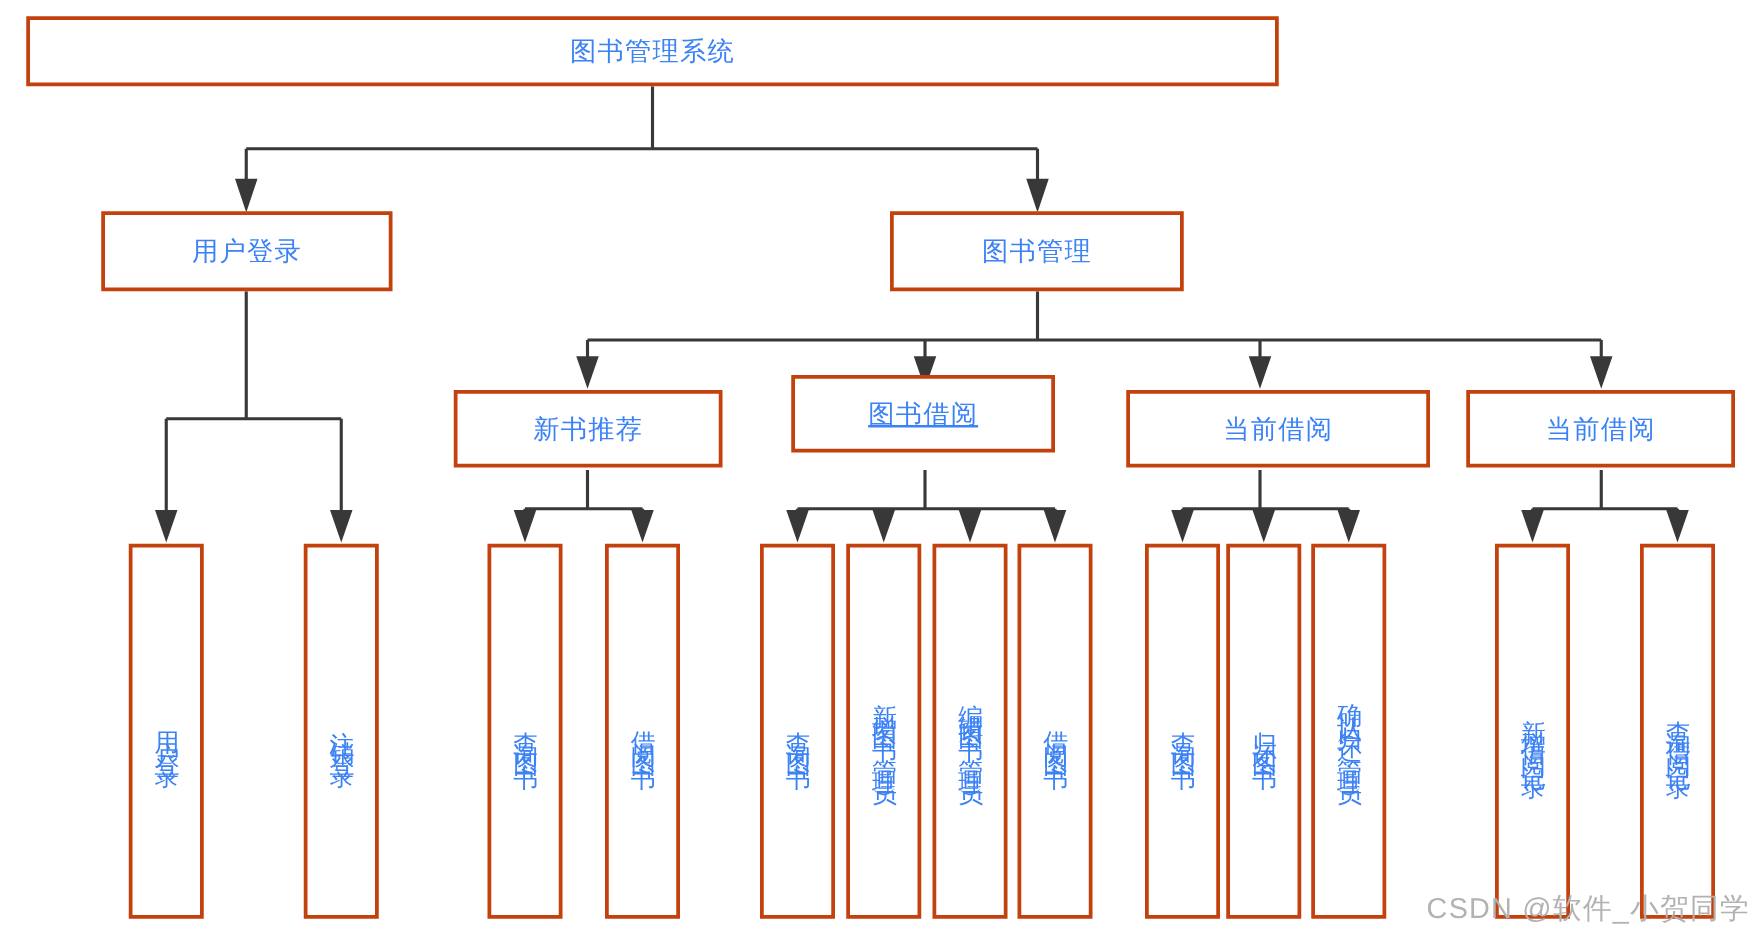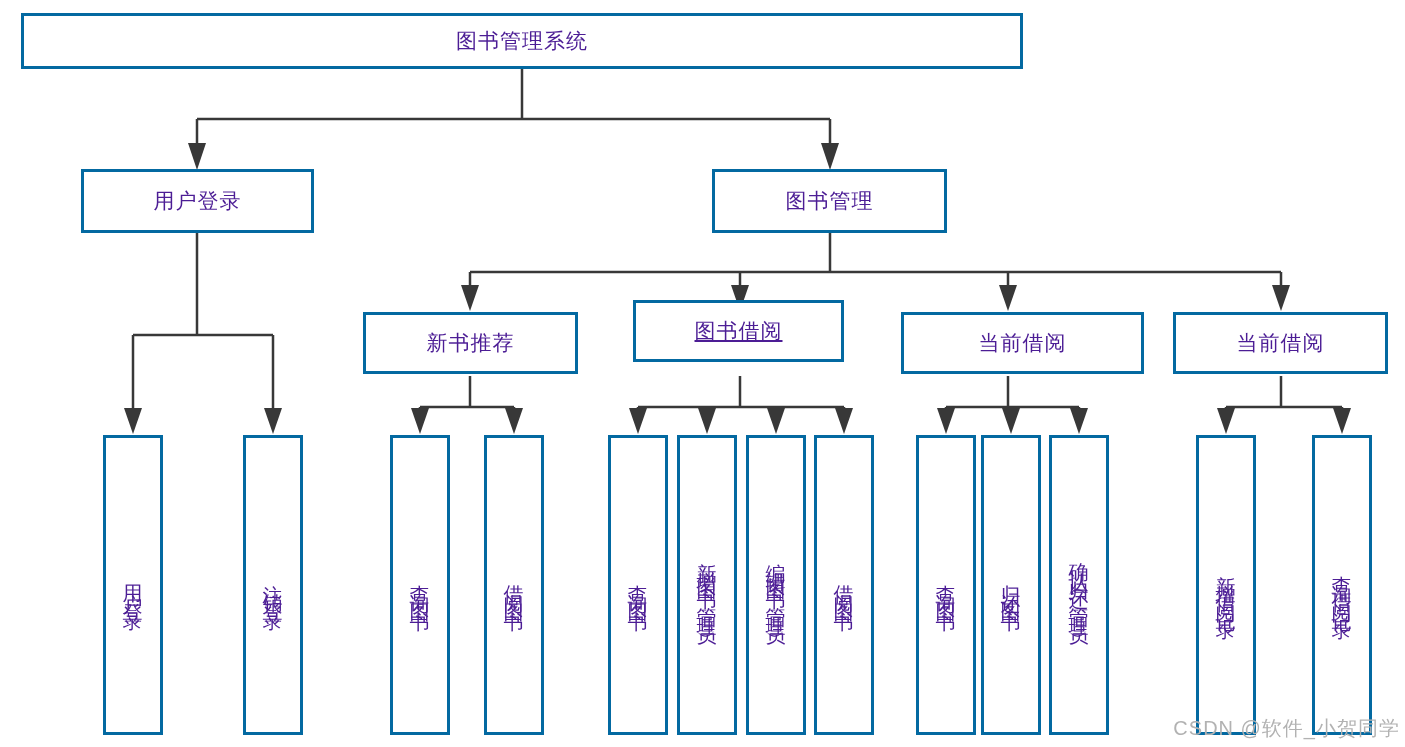--- a/index.html
+++ b/index.html
@@ -19,22 +19,22 @@
     position: absolute;
     left: 0; top: 0;
     width: 1405px;
     height: 747px;
     z-index: 1;
   }
   .node {
     position: absolute;
     box-sizing: border-box;
     background: #ffffff;
-    border: 3px solid #0369a1;
-    color: #4c1d95;
+    border: 3px solid #c2410c;
+    color: #3b82f6;
     display: flex;
     align-items: center;
     justify-content: center;
     z-index: 2;
   }
   .hbox {
     font-size: 21px;
     letter-spacing: 1px;
   }
   .vbox {
@@ -42,21 +42,21 @@
     text-orientation: mixed;
     font-size: 20px;
     letter-spacing: 9px;
     line-height: 1;
     padding-top: 4px;
   }
   .watermark {
     position: absolute;
     right: 5px;
     bottom: 5px;
-    font-size: 20px;
+    font-size: 23px;
     color: #b2b2b2;
     letter-spacing: 1px;
     z-index: 3;
     white-space: nowrap;
   }
 </style>
 </head>
 <body>
 
 <div class="stage">

